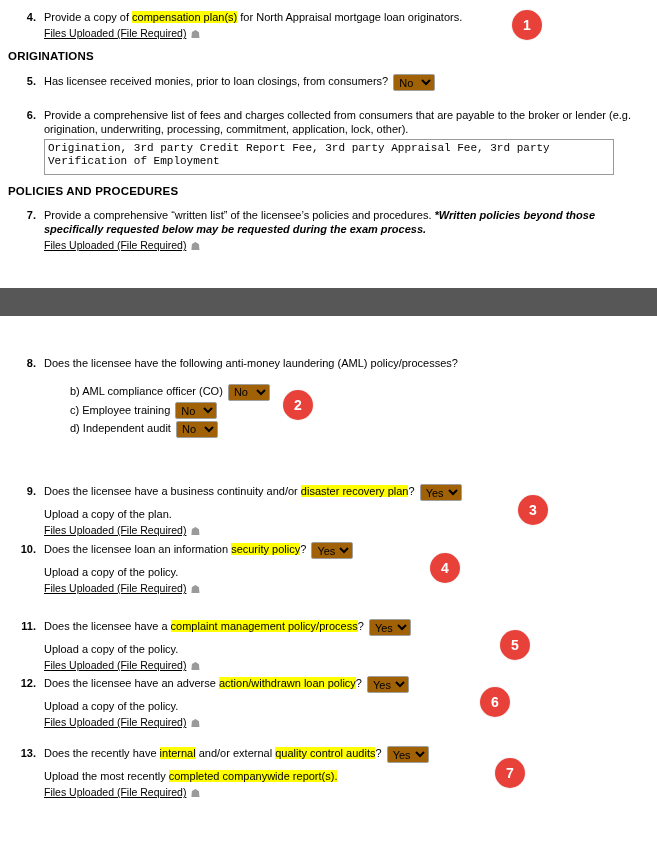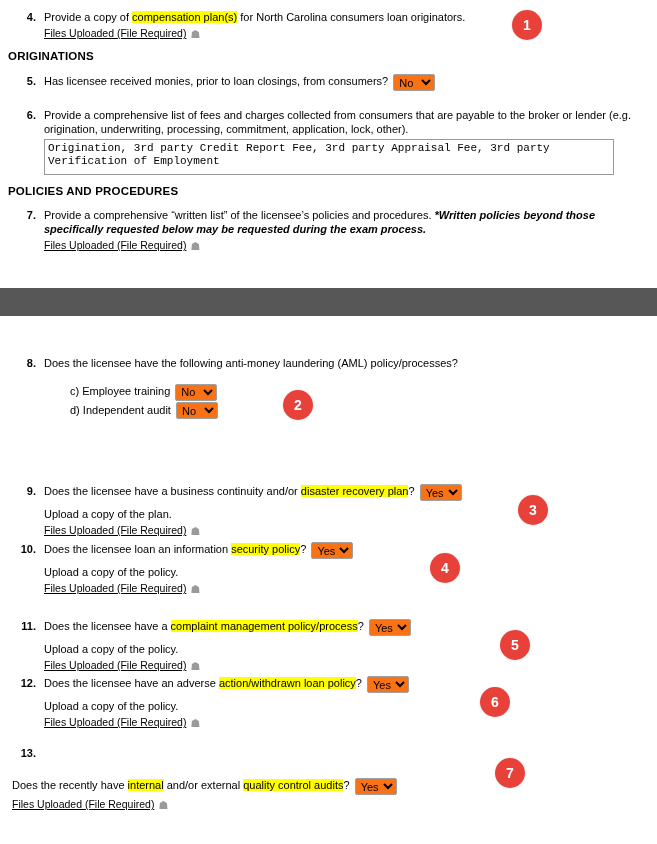--- a/index.html
+++ b/index.html
@@ -82,21 +82,21 @@
     color: #9a9a9a;
     font-size: 11px;
     vertical-align: -1px;
   }
   select.inline {
     font-family: "Liberation Sans", sans-serif;
     font-size: 11px;
     padding: 0 1px;
     height: 17px;
     border: 1px solid #a0a0a0;
-    background: #f97316;
+    background: #a16207;
     vertical-align: middle;
     margin: 0 2px;
     border-radius: 2px;
   }
   textarea.answer {
     font-family: "Liberation Mono", monospace;
     font-size: 11px;
     width: 100%;
     height: 36px;
     border: 1px solid #9a9a9a;
@@ -148,21 +148,21 @@
 <div class="page">
 
   <div class="edge-left"></div>
   <div class="edge-right"></div>
 
   <div class="panel panel-top">
 
     <div class="q" style="position:absolute; left:18px; top:10px; width:500px;">
       <div class="qnum">4.</div>
       <div class="qbody">
-        <span>Provide a copy of </span><span class="hl">compensation plan(s)</span><span> for North Carolina consumers loan originators.</span>
+        <span>Provide a copy of </span><span class="hl">compensation plan(s)</span><span> for North Appraisal mortgage loan originators.</span>
         <div class="files">
           <u>Files Uploaded (File Required)</u><span class="upload-icon">☗</span>
         </div>
       </div>
     </div>
 
     <div class="section-head" style="position:absolute; left:8px; top:50px;">ORIGINATIONS</div>
 
     <div class="q" style="position:absolute; left:18px; top:74px; width:520px;">
       <div class="qnum">5.</div>
@@ -198,20 +198,27 @@
 
   <div class="divider"></div>
 
   <div class="panel panel-bottom">
 
     <div class="q" style="position:absolute; left:18px; top:40px; width:560px;">
       <div class="qnum">8.</div>
       <div class="qbody">
         <span>Does the licensee have the following anti-money laundering (AML) policy/processes?</span>
         <div style="height:12px;"></div>
+        <div class="sub-item">
+          <span>b) AML compliance officer (CO)</span>
+          <select class="inline">
+            <option>No</option>
+            <option>Yes</option>
+          </select>
+        </div>
         <div class="sub-item">
           <span>c) Employee training</span>
           <select class="inline">
             <option>No</option>
             <option>Yes</option>
           </select>
         </div>
         <div class="sub-item">
           <span>d) Independent audit</span>
           <select class="inline">
@@ -275,28 +282,31 @@
           <option>Yes</option>
           <option>No</option>
         </select>
         <div class="upload-line">Upload a copy of the policy.</div>
         <div class="files">
           <u>Files Uploaded (File Required)</u><span class="upload-icon">☗</span>
         </div>
       </div>
     </div>
 
-    <div class="q" style="position:absolute; left:12px; top:430px; width:570px;flex-direction:column;">
+    <div class="q" style="position:absolute; left:12px; top:430px; width:570px;">
       <div class="qnum" style="width:32px; flex:0 0 32px;">13.</div>
       <div class="qbody">
         <span>Does the recently have </span><span class="hl">internal</span><span> and/or external </span><span class="hl">quality control audits</span><span>?</span>
         <select class="inline">
           <option>Yes</option>
           <option>No</option>
         </select>
+        <div class="upload-line">
+          <span>Upload the most recently </span><span class="hl">completed companywide report(s).</span>
+        </div>
         <div class="files">
           <u>Files Uploaded (File Required)</u><span class="upload-icon">☗</span>
         </div>
       </div>
     </div>
   </div>
 
   <div class="badge" style="left:512px; top:10px;">1</div>
   <div class="badge" style="left:283px; top:390px;">2</div>
   <div class="badge" style="left:518px; top:495px;">3</div>

